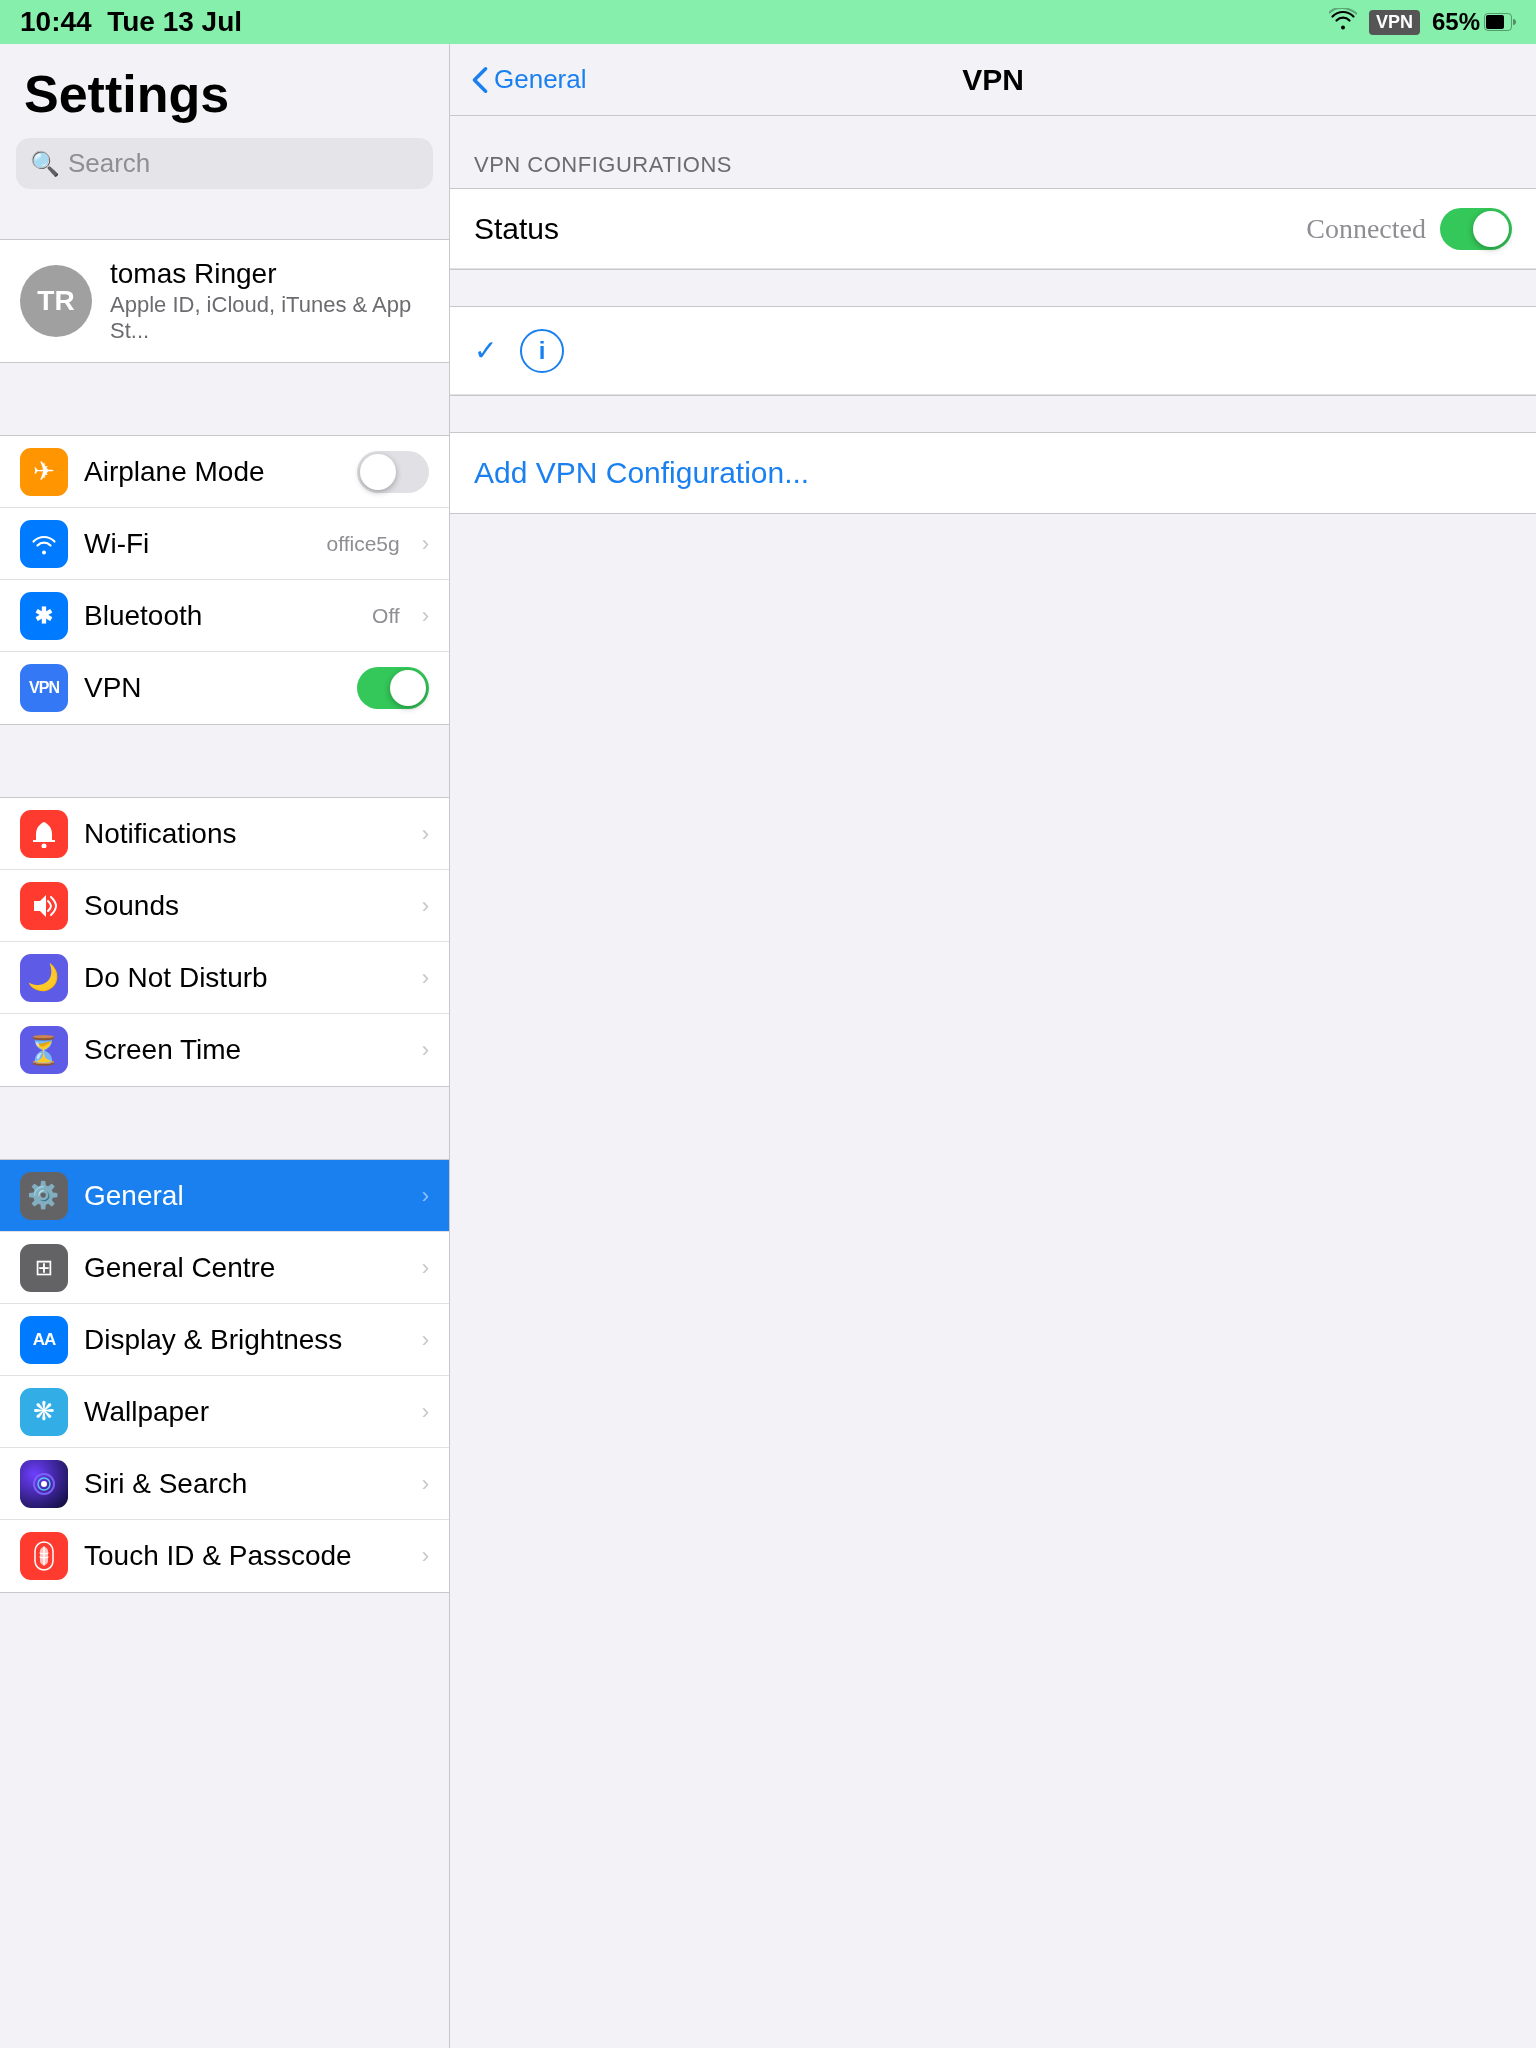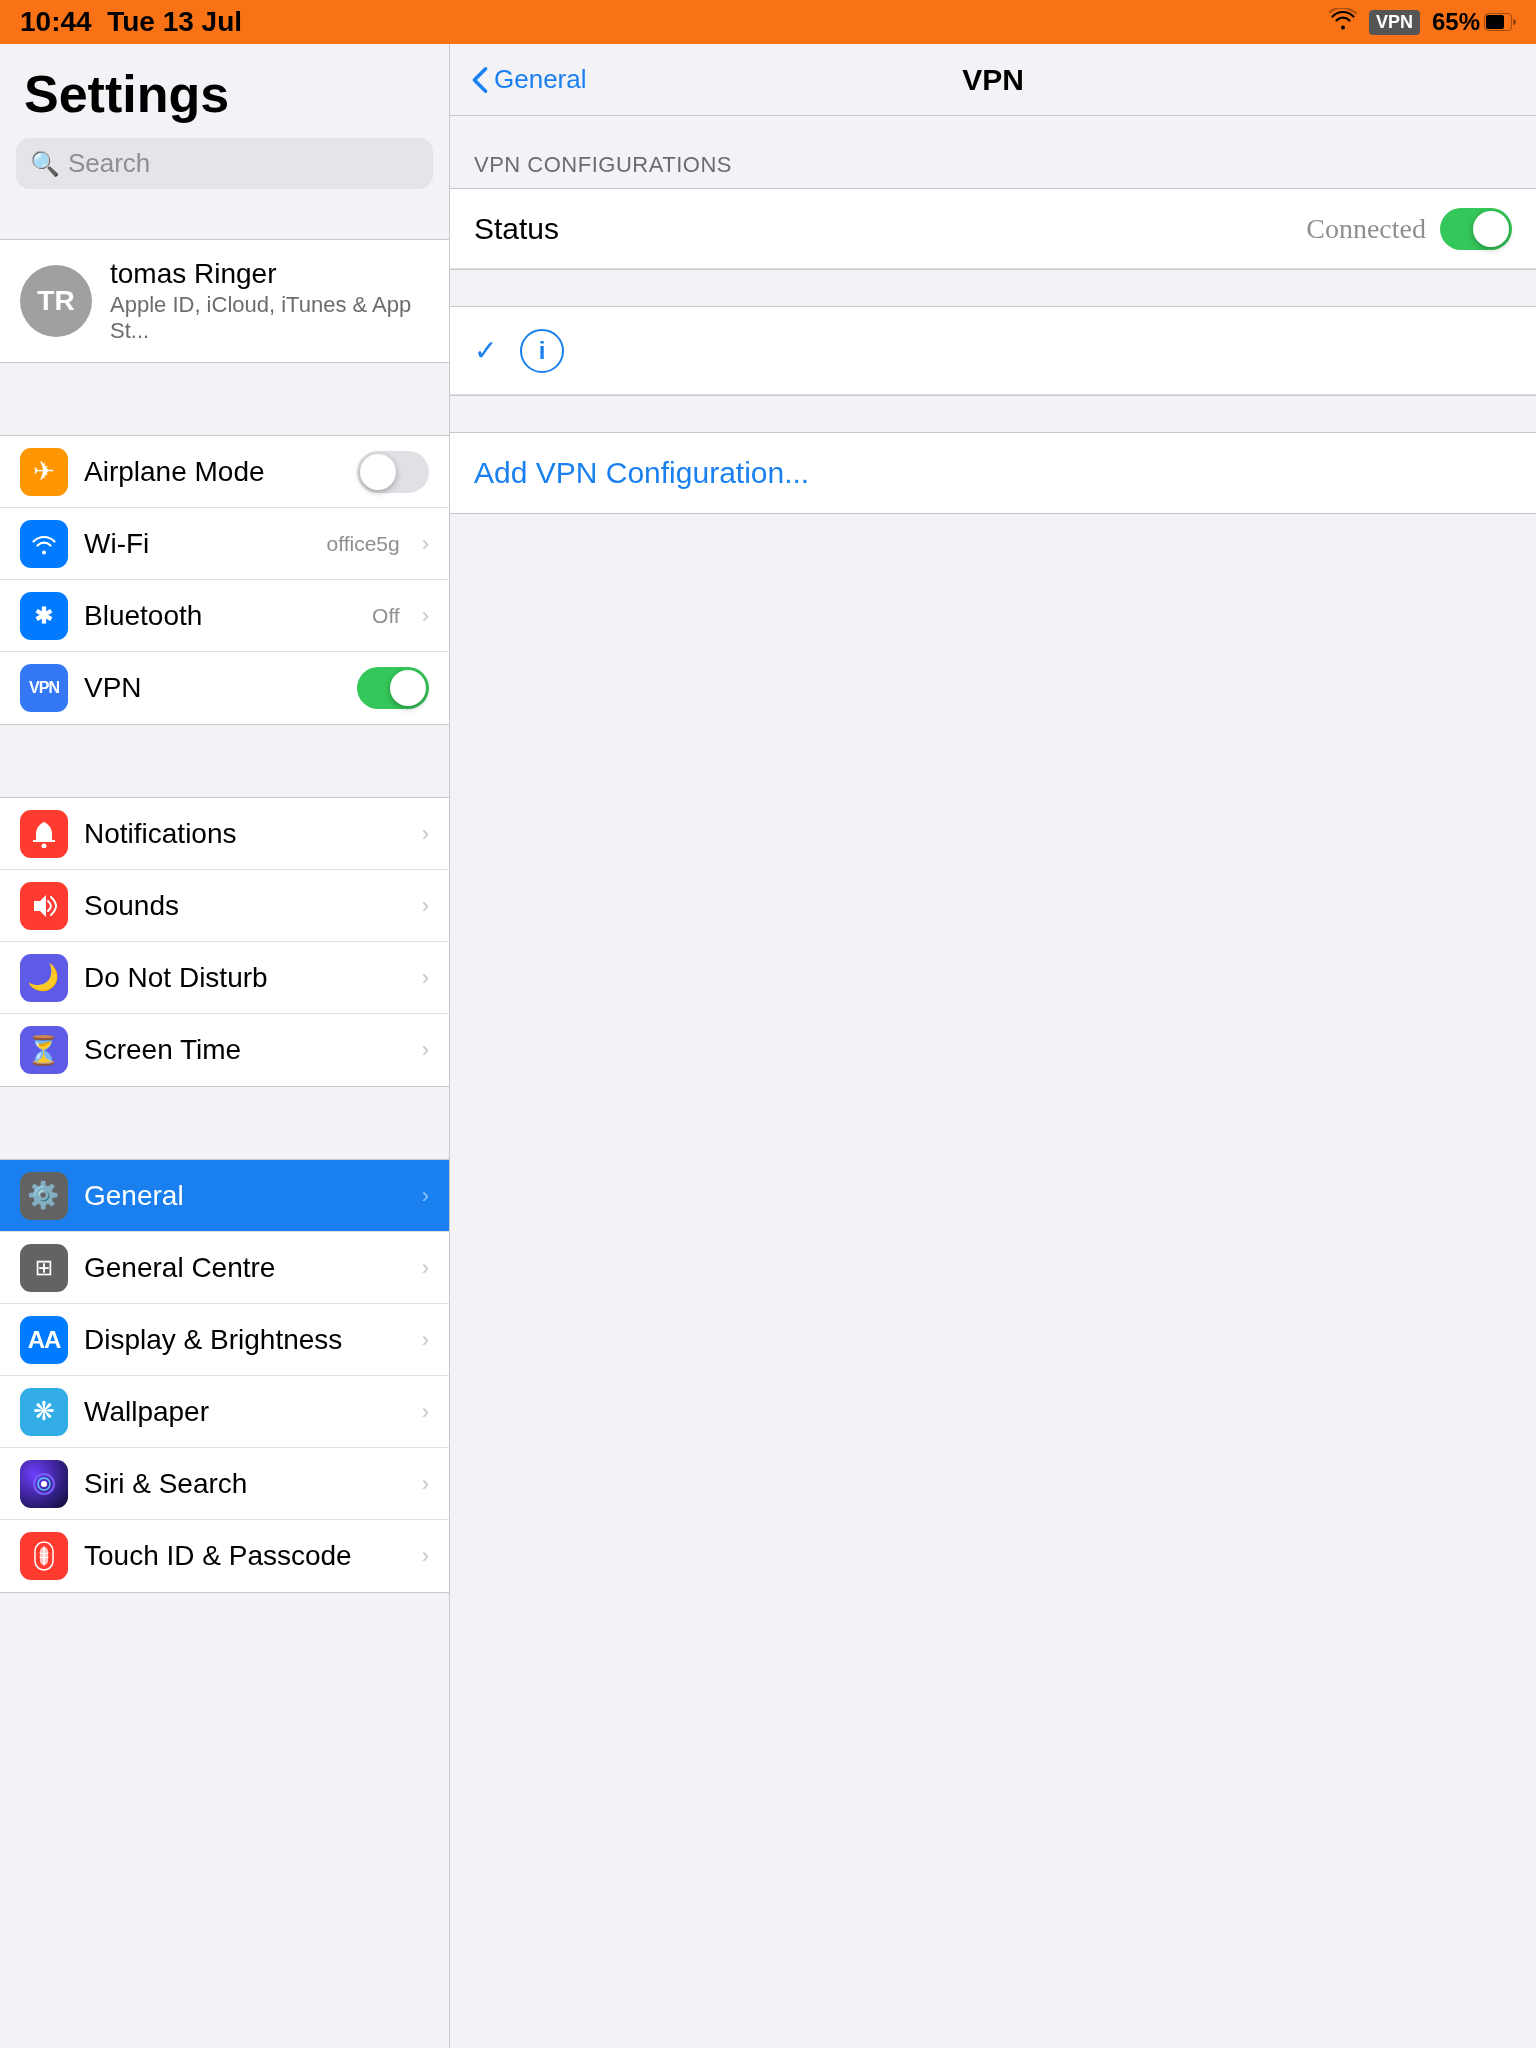--- a/index.html
+++ b/index.html
@@ -13,21 +13,21 @@
       flex-direction: column;
     }
 
     
     .status-bar {
       display: flex;
       justify-content: space-between;
       align-items: center;
       padding: 0 20px;
       height: 44px;
-      background: #f97316;
+      background: #86efac;
       flex-shrink: 0;
     }
     .status-bar-left {
       font-size: 28px;
       font-weight: 600;
       color: #000;
     }
     .status-bar-right {
       display: flex;
       align-items: center;
@@ -509,21 +509,21 @@
         <span class="chevron-right" style="color:rgba(255,255,255,0.5);">›</span>
       </div>
 
       <div class="settings-row">
         <div class="row-icon-wrap bg-gray" style="font-size:22px;">⊞</div>
         <span class="row-label">General Centre</span>
         <span class="chevron-right">›</span>
       </div>
 
       <div class="settings-row">
-        <div class="row-icon-wrap bg-blue-disp" style="font-size:24px; font-weight:700; letter-spacing:-1px;">AA</div>
+        <div class="row-icon-wrap bg-blue-disp" style="font-size:17px; font-weight:700; letter-spacing:-1px;">AA</div>
         <span class="row-label">Display &amp; Brightness</span>
         <span class="chevron-right">›</span>
       </div>
 
       <div class="settings-row">
         <div class="row-icon-wrap bg-cyan">❋</div>
         <span class="row-label">Wallpaper</span>
         <span class="chevron-right">›</span>
       </div>
 

